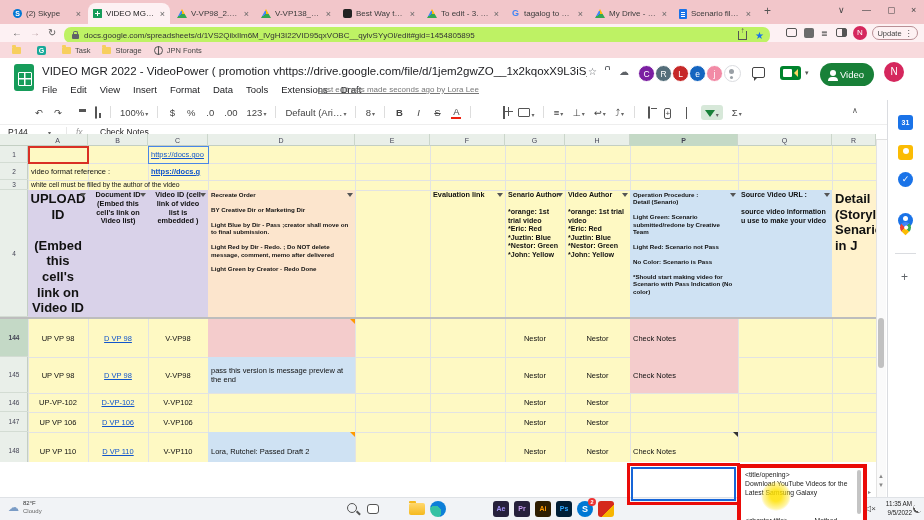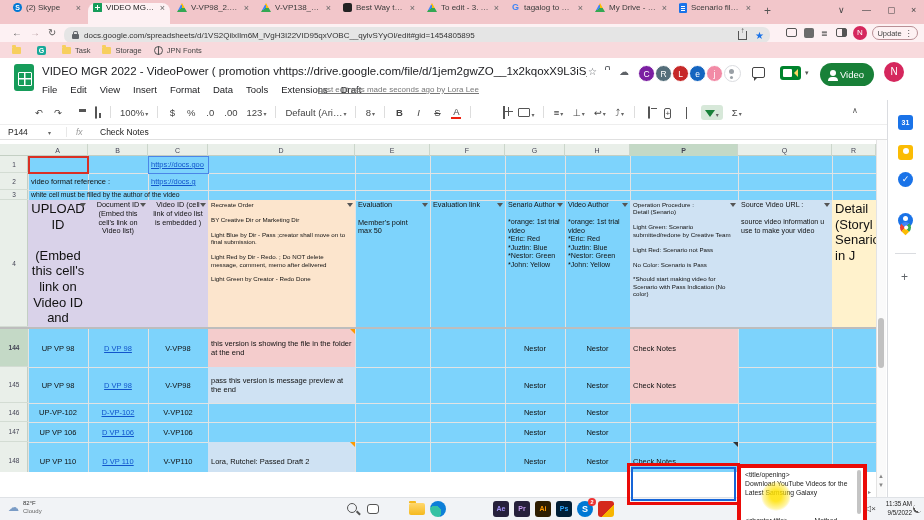--- a/index.html
+++ b/index.html
@@ -3,39 +3,39 @@
 <meta charset="utf-8">
 <style>
 *{margin:0;padding:0;box-sizing:border-box}
 html,body{background:#ddd}
 #screen{position:relative;width:924px;height:520px;background:#fff;overflow:hidden;
   font-family:"Liberation Sans","DejaVu Sans",sans-serif;color:#202124}
 .abs{position:absolute}
 
 
 #tabstrip{position:absolute;left:0;top:0;width:924px;height:24px;background:#f2c6ca}
-.tab{position:absolute;top:3px;height:21px;border-radius:8px 8px 0 0;display:flex;align-items:flex-start;
+.tab{position:absolute;top:3px;height:21px;border-radius:8px 8px 0 0;display:flex;align-items:center;
   padding:0 5px;font-size:8px;color:#3a3a3a;overflow:hidden;white-space:nowrap}
 .tab .tlabel{overflow:hidden;text-overflow:ellipsis;flex:1 1 auto;margin:0 4px 0 4px}
 .tab .tclose{font-size:9px;color:#666;flex:0 0 auto}
 .tab.active{background:#fdf1f3;color:#222}
 .fav{flex:0 0 auto;width:9px;height:9px;position:relative}
 .fav-skype{border-radius:50%;background:#0078d4;color:#fff;font-size:7px;font-weight:bold;text-align:center;line-height:9px}
 .fav-sheets{background:#169c5a;border-radius:1px;box-shadow:inset 0 0 0 1.5px #169c5a,inset 0 0 0 5px #fff0}
 .fav-sheets:after{content:"";position:absolute;left:2px;top:2px;width:5px;height:5px;
   background:linear-gradient(#fff,#fff) 0 2px/5px 1px no-repeat,linear-gradient(#fff,#fff) 2px 0/1px 5px no-repeat}
 .fav-drive{width:10px;height:9px;background:conic-gradient(from 230deg,#4285f4 0 120deg,#fbbc04 0 240deg,#34a853 0 360deg);clip-path:polygon(50% 0,100% 100%,0 100%)}
 .fav-dark{background:#222;border-radius:2px}
 .fav-google{color:#4285f4;font-weight:bold;font-size:9px;line-height:9px;text-align:center}
 .fav-docs{width:8px;height:10px;background:#1a73e8;border-radius:1px}
 .fav-docs:after{content:"";position:absolute;left:2px;top:3px;width:4px;height:5px;
   background:repeating-linear-gradient(#fff 0 1px,transparent 1px 2px)}
 #btoolbar{position:absolute;left:0;top:24px;width:924px;height:18px;background:#fdf1f3}
 .navico{position:absolute;top:27px;font-size:10px;color:#5a5a5a}
-#urlfield{position:absolute;left:64px;top:27px;width:706px;height:13px;border-radius:7px;background:#e5e5e5;
+#urlfield{position:absolute;left:64px;top:27px;width:706px;height:13px;border-radius:7px;background:#bef264;
   display:flex;align-items:center;padding:8px 6px;font-size:8px;color:#333}
 .lockico{width:7px;height:5px;background:#5f6368;border-radius:1px;position:relative;margin:3px 5px 0 2px}
 .lockico:before{content:"";position:absolute;top:-3px;left:1px;width:3px;height:3px;border:1px solid #5f6368;border-bottom:none;border-radius:2px 2px 0 0}
 #urltext{flex:1;overflow:hidden;white-space:nowrap}
 .shareico{width:9px;height:9px;border:1px solid #555;border-top:none;position:relative;margin-right:8px}
 .shareico:after{content:"↑";position:absolute;left:1.5px;top:-5px;font-size:8px;color:#555}
 .star-blue{color:#1a73e8;font-size:10px}
 #bookmarks{position:absolute;left:0;top:42px;width:924px;height:16px;background:#f8dadd;display:flex;align-items:center;font-size:7.5px;color:#444}
 .bmfolder{width:9px;height:7px;background:#f7cf5e;border-radius:1px;position:relative;margin:0 4px 0 12px}
 .bmfolder:before{content:"";position:absolute;top:-2px;left:0;width:4px;height:2px;background:#f7cf5e;border-radius:1px 1px 0 0}
@@ -96,33 +96,33 @@
 .i-funnel{width:0;height:0;border-left:5px solid transparent;border-right:5px solid transparent;border-top:7px solid #188038;position:relative;margin-top:3px}
 .funnel-bg{background:#d7e8d9;border-radius:3px;padding:2px 4px 1px}
 #tb-collapse{position:absolute;left:852px;top:106px;font-size:8px;color:#555}
 #fbar{position:absolute;left:0;top:124px;width:924px;height:16px;background:#fff;border-top:1px solid #eee;border-bottom:1px solid #e0e0e0;
   display:flex;align-items:center;font-size:8.5px;color:#222}
 #fbar .nb{width:48px;padding-left:8px}
 #fbar .nbcaret{font-size:6px;color:#666;width:18px}
 #fbar .fx{font-style:italic;color:#999;width:26px;border-left:1px solid #e8e8e8;padding-left:9px}
  
 
-#grid{position:absolute;left:0;top:144px;width:876px;height:328px;background:#7dd3fc;overflow:hidden}
+#grid{position:absolute;left:0;top:134px;width:876px;height:328px;background:#fef9c3;overflow:hidden}
 .vl{position:absolute;top:0;width:1px;height:357px;background:#e2e3e3}
 .hl{position:absolute;left:0;width:876px;height:1px;background:#e2e3e3}
 #colhead{position:absolute;left:0;top:0;width:876px;height:12px;background:#e9efe9;border-bottom:1px solid #c3cfc3}
 .clab{position:absolute;top:0;height:12px;font-size:7px;color:#445;display:flex;align-items:center;justify-content:center;border-right:1px solid #cbd6cb}
 .clab.sel{background:#c4d9c6;font-weight:bold}
 #rowhead{position:absolute;left:0;top:12px;width:28px;height:345px;background:#e9efe9;border-right:1px solid #c3cfc3}
 .rlab{position:absolute;left:0;width:28px;font-size:6.5px;color:#445;display:flex;align-items:center;justify-content:center;border-bottom:1px solid #d3dcd3}
 .rlab.sel{background:#c4d9c6;font-weight:bold}
 .cell{position:absolute;font-size:7.5px;line-height:1.2;color:#111;overflow:hidden;display:flex;align-items:center;padding:1px 3px}
 .tc{justify-content:center;text-align:center}
 .pre{white-space:pre-line;align-items:flex-start}
-.bold{font-weight:normal}
+.bold{font-weight:bold}
 .lnk{color:#1155cc;text-decoration:underline}
 .ca{left:28px;width:60px}.cb{left:88px;width:60px}.cc{left:148px;width:60px}.cd{left:208px;width:147px}
 .ce{left:355px;width:75px}.cf{left:430px;width:75px}.cg{left:505px;width:60px}.ch{left:565px;width:65px}
 .cp{left:630px;width:108px}.cq{left:738px;width:94px}.cr{left:832px;width:44px}
 .w1{top:12px;height:17px}.w2{top:29px;height:17px}.w3{top:46px;height:10px}.w4{top:56px;height:127px}
 .w144{top:185px;height:38px}.w145{top:223px;height:36px}.w146{top:259px;height:19px}
 .w147{top:278px;height:20px}.w148{top:298px;height:38px}.w149{top:336px;height:21px}
 .bg-lav{background:#d9d2e9}.bg-peach{background:#fce5cd}.bg-blue{background:#cfe2f3}
 .bg-pink{background:#f4cccc}.bg-cream{background:#fff2cc}
 .fun{position:absolute;right:2px;top:3px;width:0;height:0;border-left:3px solid transparent;border-right:3px solid transparent;border-top:4px solid #555}
@@ -416,24 +416,20 @@
 (Embed this cell's link on Video list)</span><span class="fun"></span></div>
     <div class="cell cd w4 bg-peach pre bold" style="font-size:6.2px"><span>Recreate Order
 
 BY Creative Dir or Marketing Dir
 
 Light Blue by Dir - Pass ;creator shall move on to final submission.
 
 Light Red by Dir -  Redo. ; Do NOT delete message, comment, memo after delivered
 
 Light Green by Creator - Redo Done</span><span class="fun"></span></div>
-    <div class="cell ce w4 pre bold" style="font-size:7.3px"><span>Evaluation
-
-Member's point
-max 50</span><span class="fun"></span></div>
     <div class="cell cf w4 pre bold" style="font-size:7.3px"><span>Evaluation link</span><span class="fun"></span></div>
     <div class="cell cg w4 pre bold" style="font-size:7.1px"><span>Senario Author
 
 *orange: 1st trial video
 *Eric: Red
 *Juztin: Blue
 *Nestor: Green
 *John: Yellow</span><span class="fun"></span></div>
     <div class="cell ch w4 pre bold" style="font-size:7.1px"><span>Video Author
 
@@ -457,21 +453,20 @@
 source video information u use to make your video</span><span class="fun"></span></div>
     <div class="cell cr w4 bg-cream pre bold" style="font-size:13px"><span>Detail (Storyl
 Senario) in J</span></div>
 
     <div id="frozenline"></div>
 
     <div class="cell ca w144 tc">UP VP 98</div>
     <div class="cell cb w144 tc lnk">D VP 98</div>
     <div class="cell cc w144 tc">V-VP98</div>
     <div class="cell cd w144 bg-pink">
-        <span>this version is showing the file in the folder at the end</span>
         <span class="corner-o"></span>
       </div>
     <div class="cell cg w144 tc">Nestor</div>
     <div class="cell ch w144 tc">Nestor</div>
     <div class="cell cp w144 bg-pink">Check Notes</div>
 
     <div class="cell ca w145 tc">UP VP 98</div>
     <div class="cell cb w145 tc lnk">D VP 98</div>
     <div class="cell cc w145 tc">V-VP98</div>
     <div class="cell cd w145 bg-blue">pass this version is message preview at the end</div>

